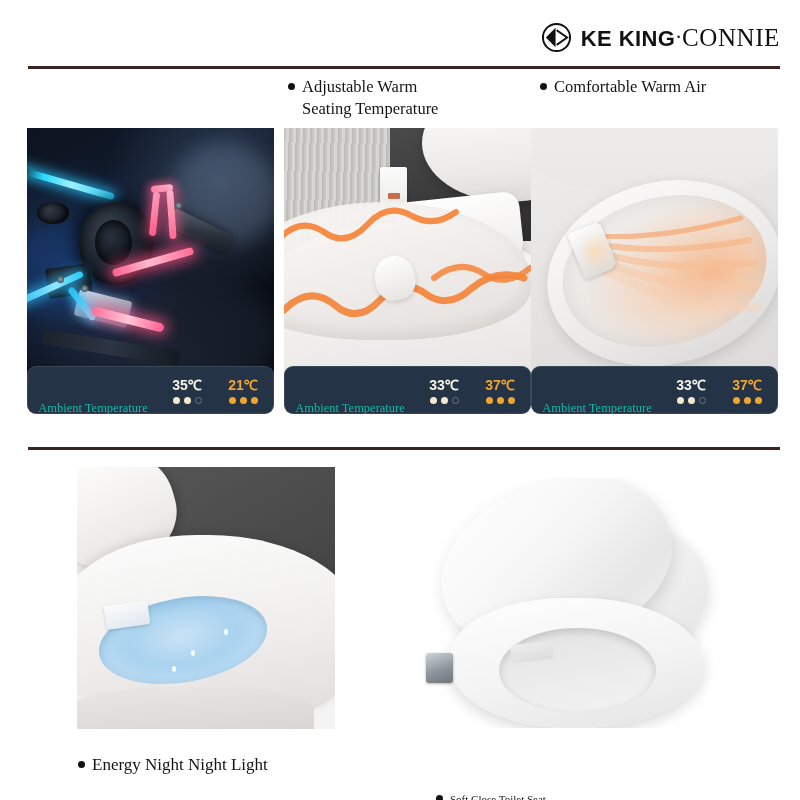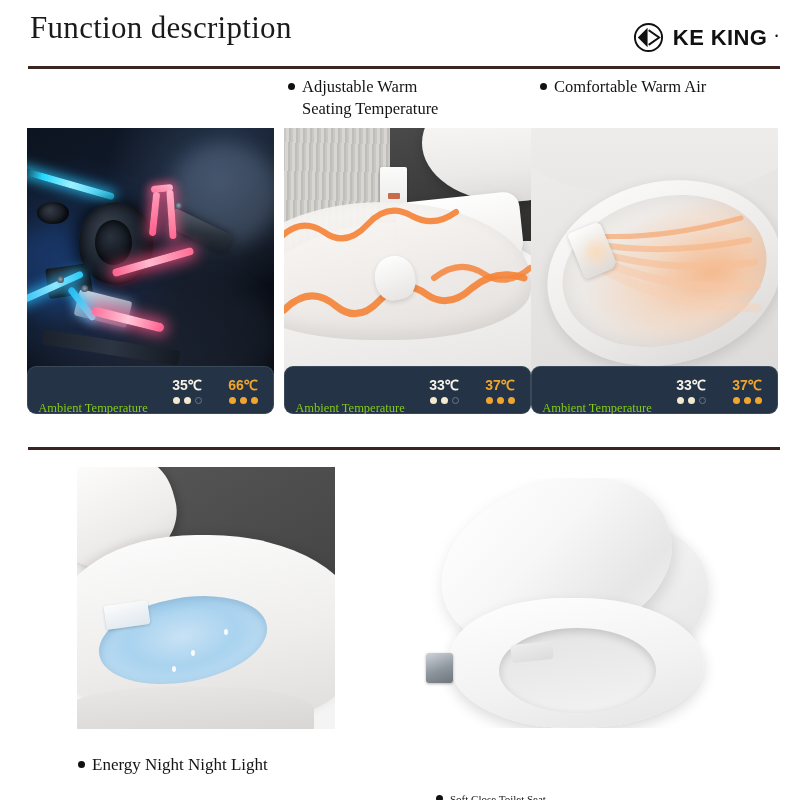--- a/index.html
+++ b/index.html
@@ -12,21 +12,21 @@
 
   
   .header{position:absolute;left:28px;top:8px;width:752px;height:60px;}
   .page-title{
     position:absolute;left:2px;top:2px;
     font-family:"Liberation Serif",serif;
     font-size:31px;color:#1a1a1a;letter-spacing:.3px;white-space:nowrap;
   }
   .brand{position:absolute;right:0;top:14px;display:flex;align-items:center;gap:9px;}
   .brand-mark{width:31px;height:31px;flex:0 0 auto;}
-  .brand-text{display:flex;align-items:baseline;gap:6px;white-space:nowrap;}
+  .brand-text{display:flex;align-items:baseline;gap:0;white-space:nowrap;}
   .brand-ke{
     font-family:"Liberation Sans",sans-serif;
     font-size:22px;font-weight:bold;color:#111;letter-spacing:.4px;
   }
   .brand-dot{font-size:20px;color:#111;line-height:1;position:relative;top:-2px;}
   .brand-connie{
     font-family:"Liberation Serif",serif;
     font-size:25px;color:#111;letter-spacing:.6px;
   }
   .rule{position:absolute;background:#3a2520;}
@@ -261,21 +261,21 @@
     display:flex;align-items:center;
   }
   .tcell{display:flex;flex-direction:column;align-items:center;justify-content:center;}
   .tcell.amb{flex:0 0 132px;}
   .tcell.mid{flex:0 0 56px;text-align:center;}
   .tcell.hot{flex:0 0 56px;}
   .tlabel{
     font-family:"Liberation Serif",serif;
     font-size:12.5px;line-height:15px;white-space:nowrap;
   }
-  .tlabel.green{color:#84cc16;margin-top:48px;}
+  .tlabel.green{color:#14b8a6;margin-top:48px;}
   .tval{
     font-family:"Liberation Sans",sans-serif;
     font-size:14px;font-weight:bold;line-height:16px;white-space:nowrap;
   }
   .tval.cream{color:#f6f2e6;}
   .tval.amber{color:#f2a52c;}
   .dots{display:flex;gap:4px;margin-top:4px;}
   .dot{width:7px;height:7px;border-radius:50%;box-sizing:border-box;}
   .dot.g-on{background:#3fd37a;}
   .dot.g-off{background:transparent;border:1px solid #3c7a58;}
@@ -367,31 +367,31 @@
     background:linear-gradient(160deg,#cfd4d9,#8d959d 55%,#6d747c);
     box-shadow:0 1px 3px rgba(0,0,0,.3);
   }
 </style>
 </head>
 <body>
 
 <div class="page">
 
   <div class="header">
-    <div class="page-title">Function description</div>
 
     <div class="brand">
       <svg class="brand-mark" viewBox="0 0 64 64">
         <circle cx="32" cy="32" r="28" fill="none" stroke="#111" stroke-width="4"></circle>
         <path d="M30 12 L10 32 L30 52 Z" fill="#111"></path>
         <path d="M34 18 L54 32 L34 46" fill="none" stroke="#111" stroke-width="4" stroke-linecap="square" stroke-linejoin="miter"></path>
       </svg>
       <span class="brand-text">
         <span class="brand-ke">KE KING</span>
         <span class="brand-dot">·</span>
+        <span class="brand-connie">CONNIE</span>
       </span>
     </div>
   </div>
 
   <div class="rule rule-head"></div>
 
   <div class="cap cap-2">
     <span class="bullet"></span><span>Adjustable Warm</span>
     <span class="l2">Seating Temperature</span>
   </div>
@@ -435,21 +435,21 @@
       </div>
       <div class="tcell mid">
         <span class="tval cream">35℃</span>
         <span class="dots">
           <i class="dot c-on"></i>
             <i class="dot c-on"></i>
             <i class="dot c-off"></i>
         </span>
       </div>
       <div class="tcell hot">
-        <span class="tval amber">66℃</span>
+        <span class="tval amber">21℃</span>
         <span class="dots">
           <i class="dot a-on"></i>
             <i class="dot a-on"></i>
             <i class="dot a-on"></i>
         </span>
       </div>
     </div>
   </div>
 
   <div class="panel p2">

